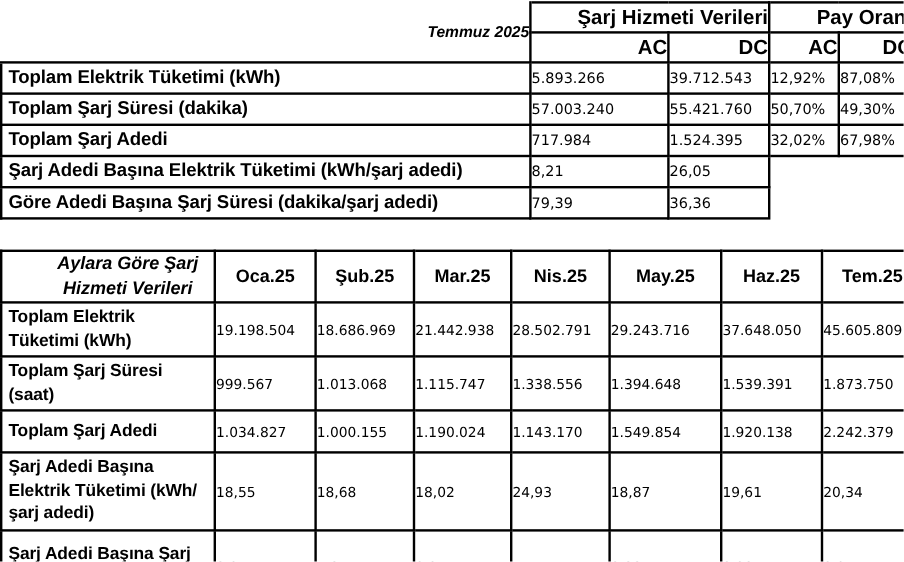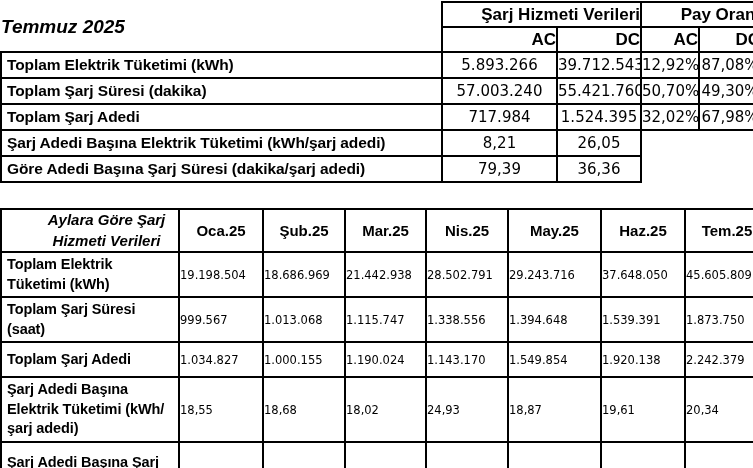--- a/index.html
+++ b/index.html
@@ -13,30 +13,30 @@
     position:absolute; background:#fff;
   }
   td { border:2px solid #000; padding:0; overflow:hidden; vertical-align:middle; }
 
   
   #t1 { left:0; top:1px; width:760px; }
   #t1 .hr { height:25px; }
   #t1 .dr { height:26px; }
   .t1-title {
     border-top:none; border-left:none;
-    font-style:italic; font-weight:bold; font-size:19px; text-align:left;
+    font-style:italic; font-weight:bold; font-size:13px; text-align:right;
   }
   .t1-group { font-weight:bold; font-size:17px; text-align:right; }
   .t1-sub   { font-weight:bold; font-size:17px; text-align:right; }
   .t1-label {
     font-weight:bold; font-size:15.5px; letter-spacing:-0.1px;
     text-align:left; padding-left:5px; white-space:nowrap;
   }
   .t1-val {
-    font-family:"DejaVu Sans", sans-serif; font-size:15px; text-align:center;
+    font-family:"DejaVu Sans", sans-serif; font-size:12px; 
   }
   .t1-empty { border:none; border-left:2px solid #000; }
 
   
   #t2 { left:0; top:208px; width:768px; }
   #t2 .rh  { height:43px; }
   #t2 .r1  { height:41px; }
   #t2 .r2  { height:40px; }
   #t2 .r3  { height:35px; }
   #t2 .r4  { height:62px; }

